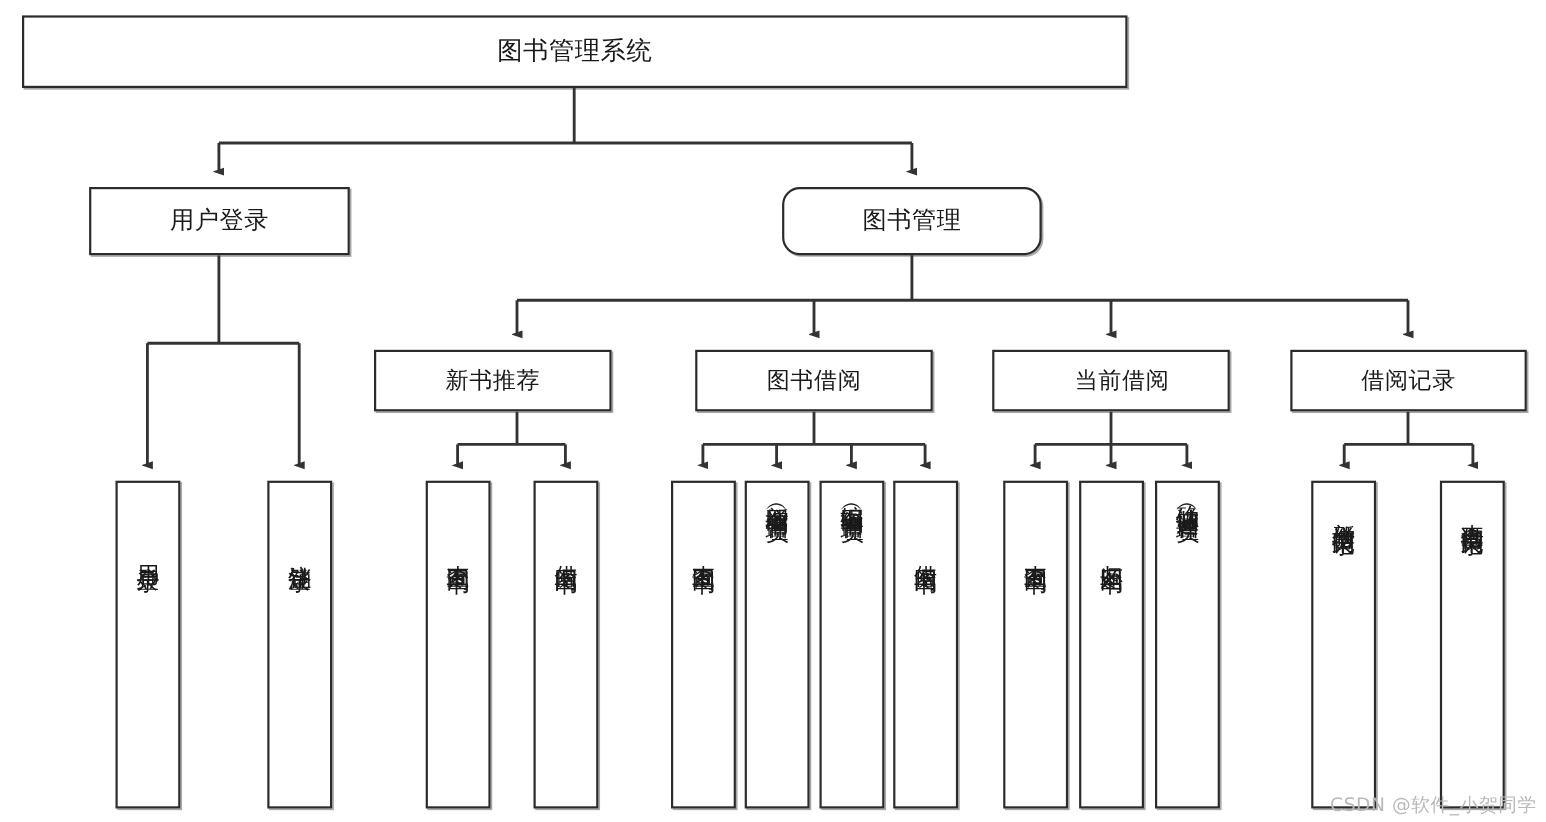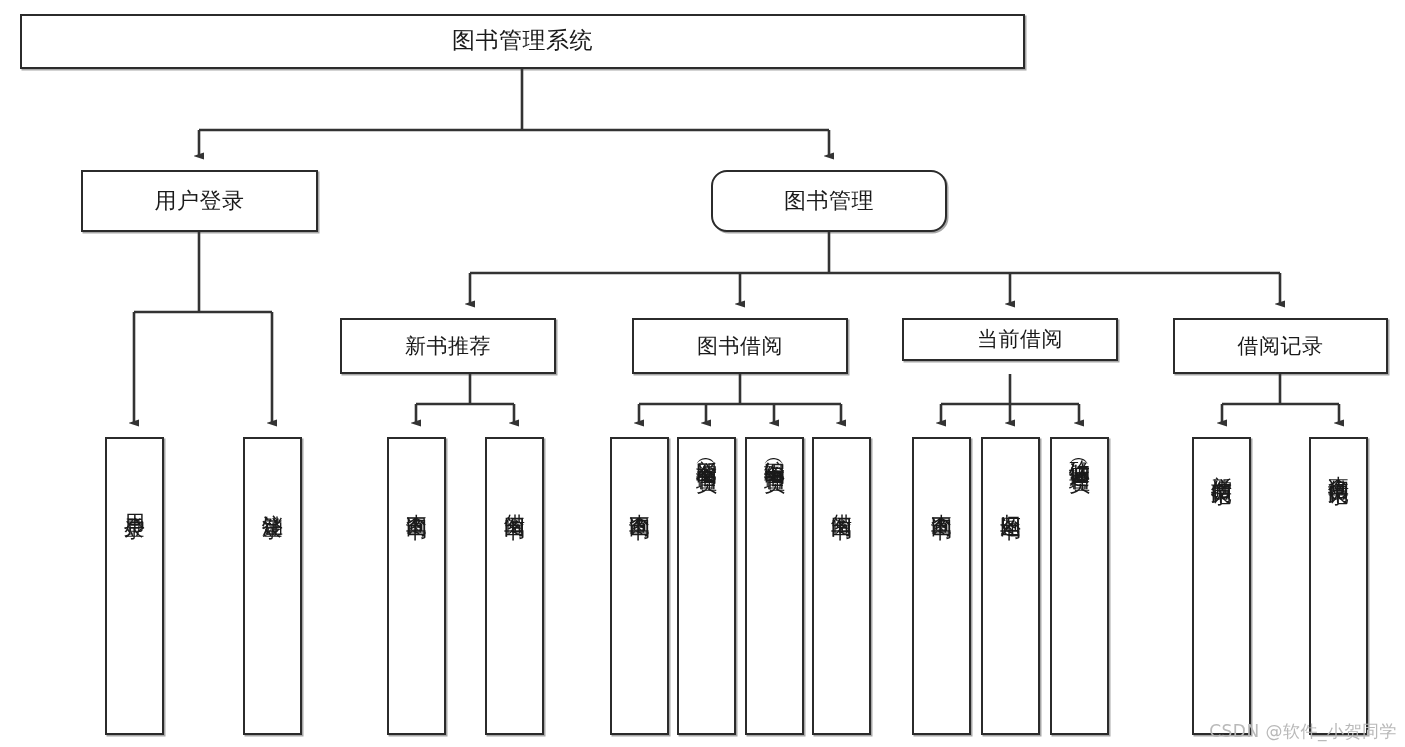--- a/index.html
+++ b/index.html
@@ -121,38 +121,38 @@
       <path d="M1010,404 L1010,423" marker-end="url(#arrow)"></path>
       <path d="M1079,404 L1079,423" marker-end="url(#arrow)"></path>
 
       <path d="M1280,374 L1280,404"></path>
       <path d="M1222,404 L1339,404"></path>
       <path d="M1222,404 L1222,423" marker-end="url(#arrow)"></path>
       <path d="M1339,404 L1339,423" marker-end="url(#arrow)"></path>
     </g>
   </svg>
 
-  <div class="node root" style="left:20px; top:14px; width:1005px; height:55px;font-family:Liberation Serif, serif;">
+  <div class="node root" style="left:20px; top:14px; width:1005px; height:66px;">
     <span class="node-label">图书管理系统</span>
   </div>
 
   <div class="node lvl2" style="left:81px; top:170px; width:237px; height:62px;">
     <span class="node-label">用户登录</span>
   </div>
   <div class="node lvl2" style="left:711px; top:170px; width:236px; height:62px;border-radius:16px;">
     <span class="node-label">图书管理</span>
   </div>
 
   <div class="node lvl3" style="left:340px; top:318px; width:216px; height:56px;">
     <span class="node-label">新书推荐</span>
   </div>
   <div class="node lvl3" style="left:632px; top:318px; width:216px; height:56px;">
     <span class="node-label">图书借阅</span>
   </div>
-  <div class="node lvl3" style="left:902px; top:318px; width:216px; height:43px;padding-left:20px;">
+  <div class="node lvl3" style="left:902px; top:318px; width:216px; height:56px;padding-left:20px;">
     <span class="node-label">当前借阅</span>
   </div>
   <div class="node lvl3" style="left:1173px; top:318px; width:215px; height:56px;">
     <span class="node-label">借阅记录</span>
   </div>
 
   <div class="node leaf pad-mid" style="left:105px; top:437px; width:59px; height:298px;">
     <span class="node-label">用户登录</span>
   </div>
   <div class="node leaf pad-mid" style="left:243px; top:437px; width:59px; height:298px;">

